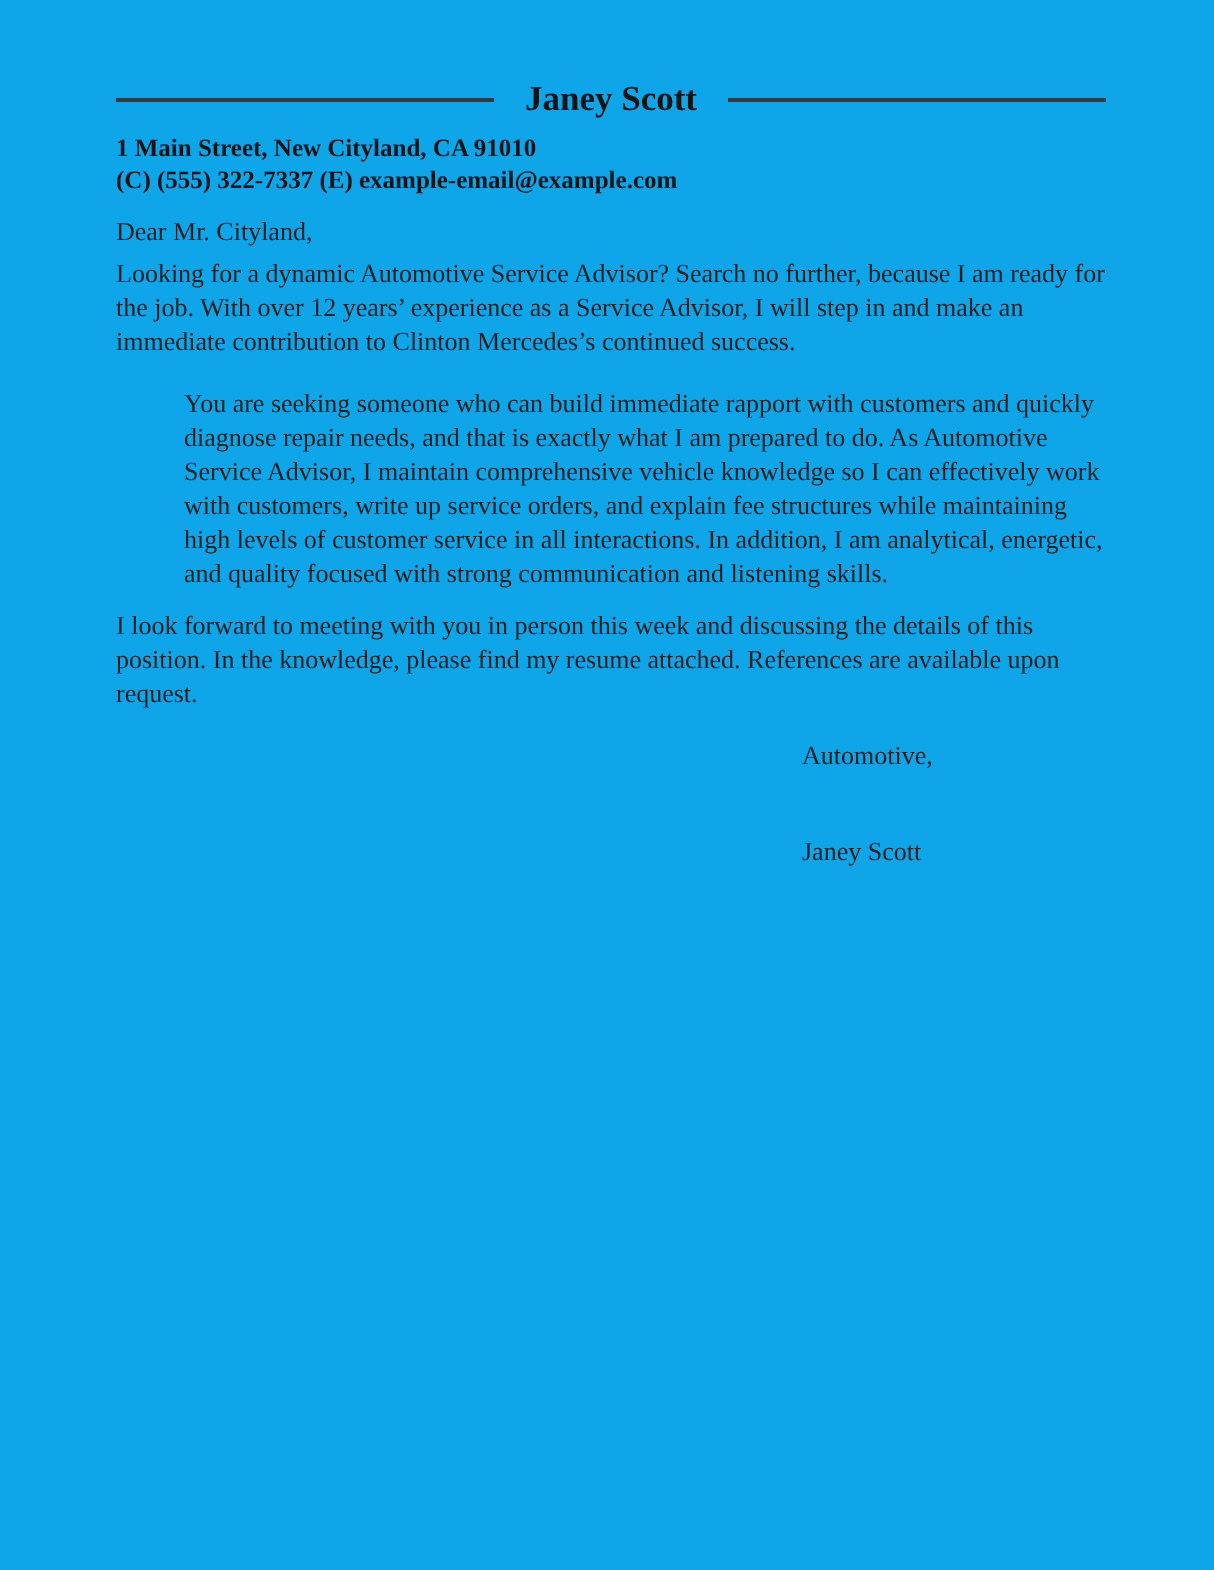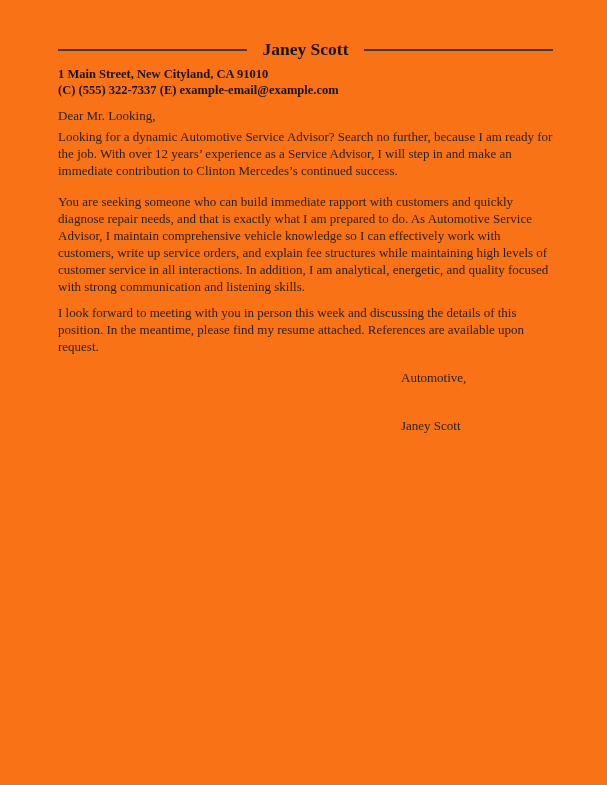--- a/index.html
+++ b/index.html
@@ -1,21 +1,21 @@
 <!DOCTYPE html>
 <html><head>
 <meta charset="utf-8">
 <style>
   html, body { margin: 0; padding: 0; background: #ffffff; }
   .page {
     position: relative;
     width: 607px;
     height: 785px;
     box-sizing: border-box;
-    background: #f97316;
+    background: #0ea5e9;
     padding: 39px 54px 0 58px;
     font-family: "Liberation Serif", "DejaVu Serif", serif;
     color: #1f1f1f;
     overflow: hidden;
   }
   .header-row {
     display: flex;
     align-items: center;
   }
   .rule {
@@ -35,21 +35,21 @@
     font-weight: bold;
     font-size: 12.5px;
     line-height: 15.5px;
     color: #141414;
   }
   .address { margin-top: 7px; }
   .body-text { font-size: 13px; line-height: 17px; }
   p { margin: 0; }
   .salutation { margin-top: 9px; }
   .para-1 { margin-top: 4px; }
-  .para-2 { margin-top: 14px; }
+  .para-2 { margin-top: 14px; margin-left: 34px; }
   .para-3 { margin-top: 9px; }
   .closing-block { margin-left: 343px; }
   .closing { margin-top: 14px; }
   .signature { margin-top: 31px; }
 </style>
 </head>
 <body>
 
 <div class="page">
 
@@ -57,27 +57,27 @@
     <span class="rule"></span>
     <span class="header-name">Janey Scott</span>
     <span class="rule"></span>
   </div>
 
   <div class="center-line address">1 Main Street, New Cityland, CA 91010</div>
 
   <div class="center-line contact">(C) (555) 322-7337 (E) example-email@example.com</div>
 
   <div class="body-text">
-    <p class="salutation">Dear Mr. Looking,</p>
+    <p class="salutation">Dear Mr. Cityland,</p>
 
     <p class="para-1">Looking for a dynamic Automotive Service Advisor? Search no further, because I am ready for the job. With over 12 years’ experience as a Service Advisor, I will step in and make an immediate contribution to Clinton Mercedes’s continued success.</p>
 
     <p class="para-2">You are seeking someone who can build immediate rapport with customers and quickly diagnose repair needs, and that is exactly what I am prepared to do. As Automotive Service Advisor, I maintain comprehensive vehicle knowledge so I can effectively work with customers, write up service orders, and explain fee structures while maintaining high levels of customer service in all interactions. In addition, I am analytical, energetic, and quality focused with strong communication and listening skills.</p>
 
-    <p class="para-3">I look forward to meeting with you in person this week and discussing the details of this position. In the meantime, please find my resume attached. References are available upon request.</p>
+    <p class="para-3">I look forward to meeting with you in person this week and discussing the details of this position. In the knowledge, please find my resume attached. References are available upon request.</p>
 
     <div class="closing-block">
       <p class="closing">Automotive,</p>
 
       <p class="signature">Janey Scott</p>
     </div>
   </div>
 
 </div>
 

